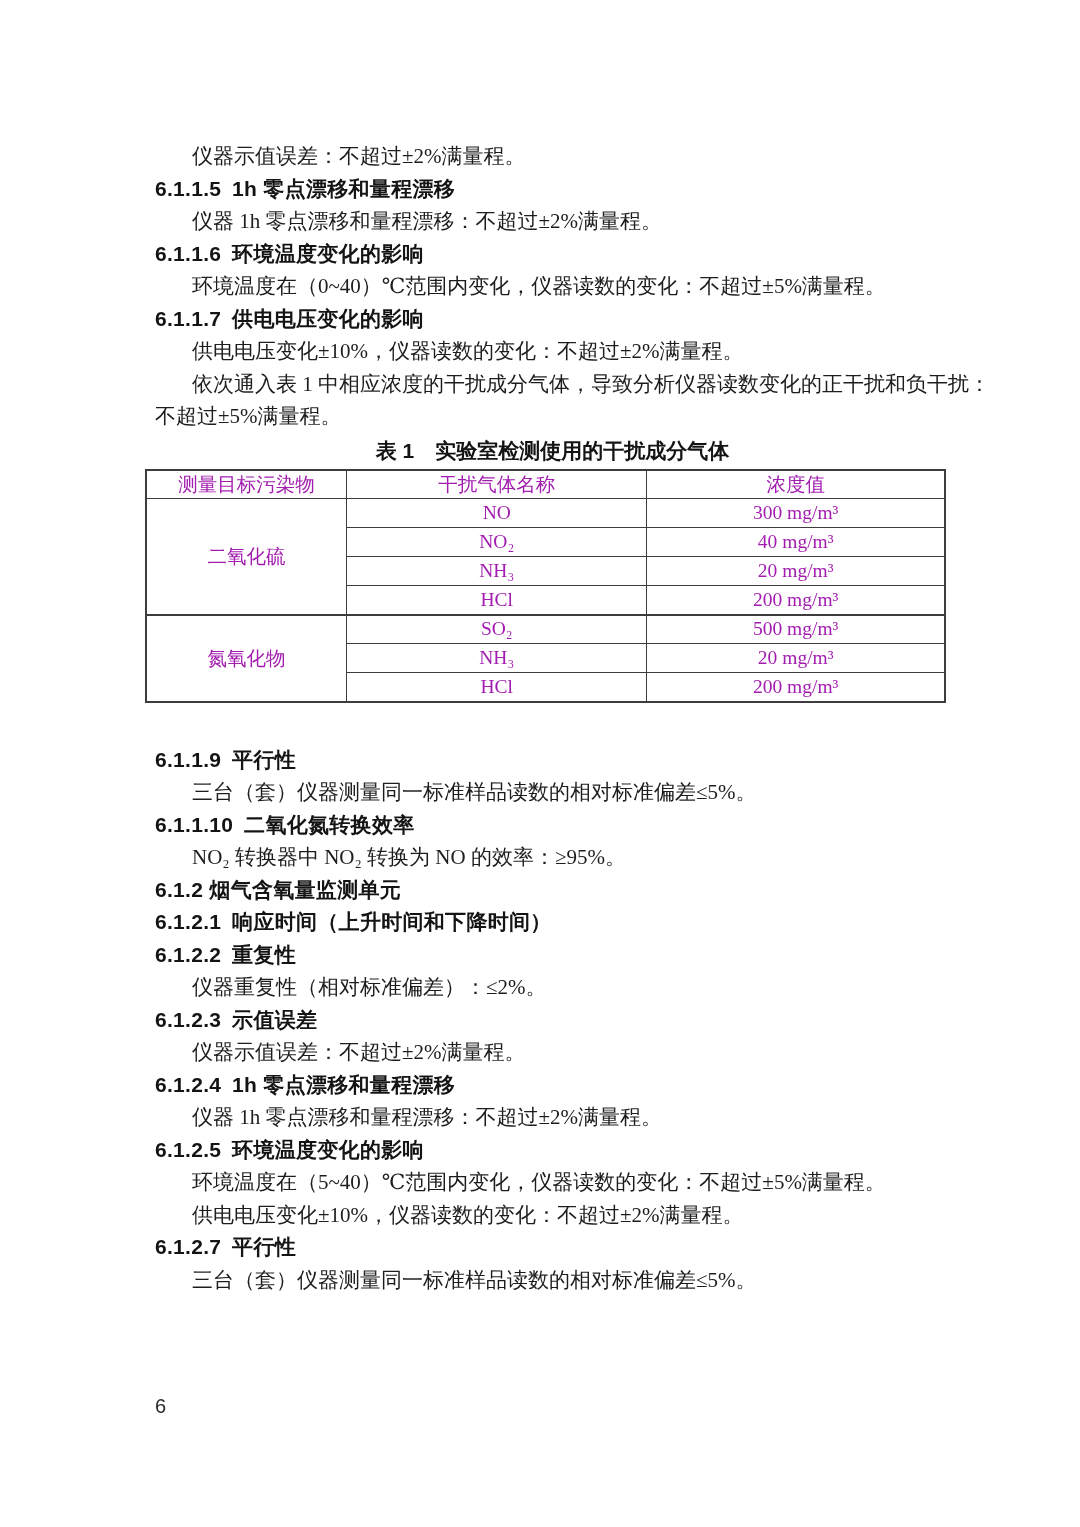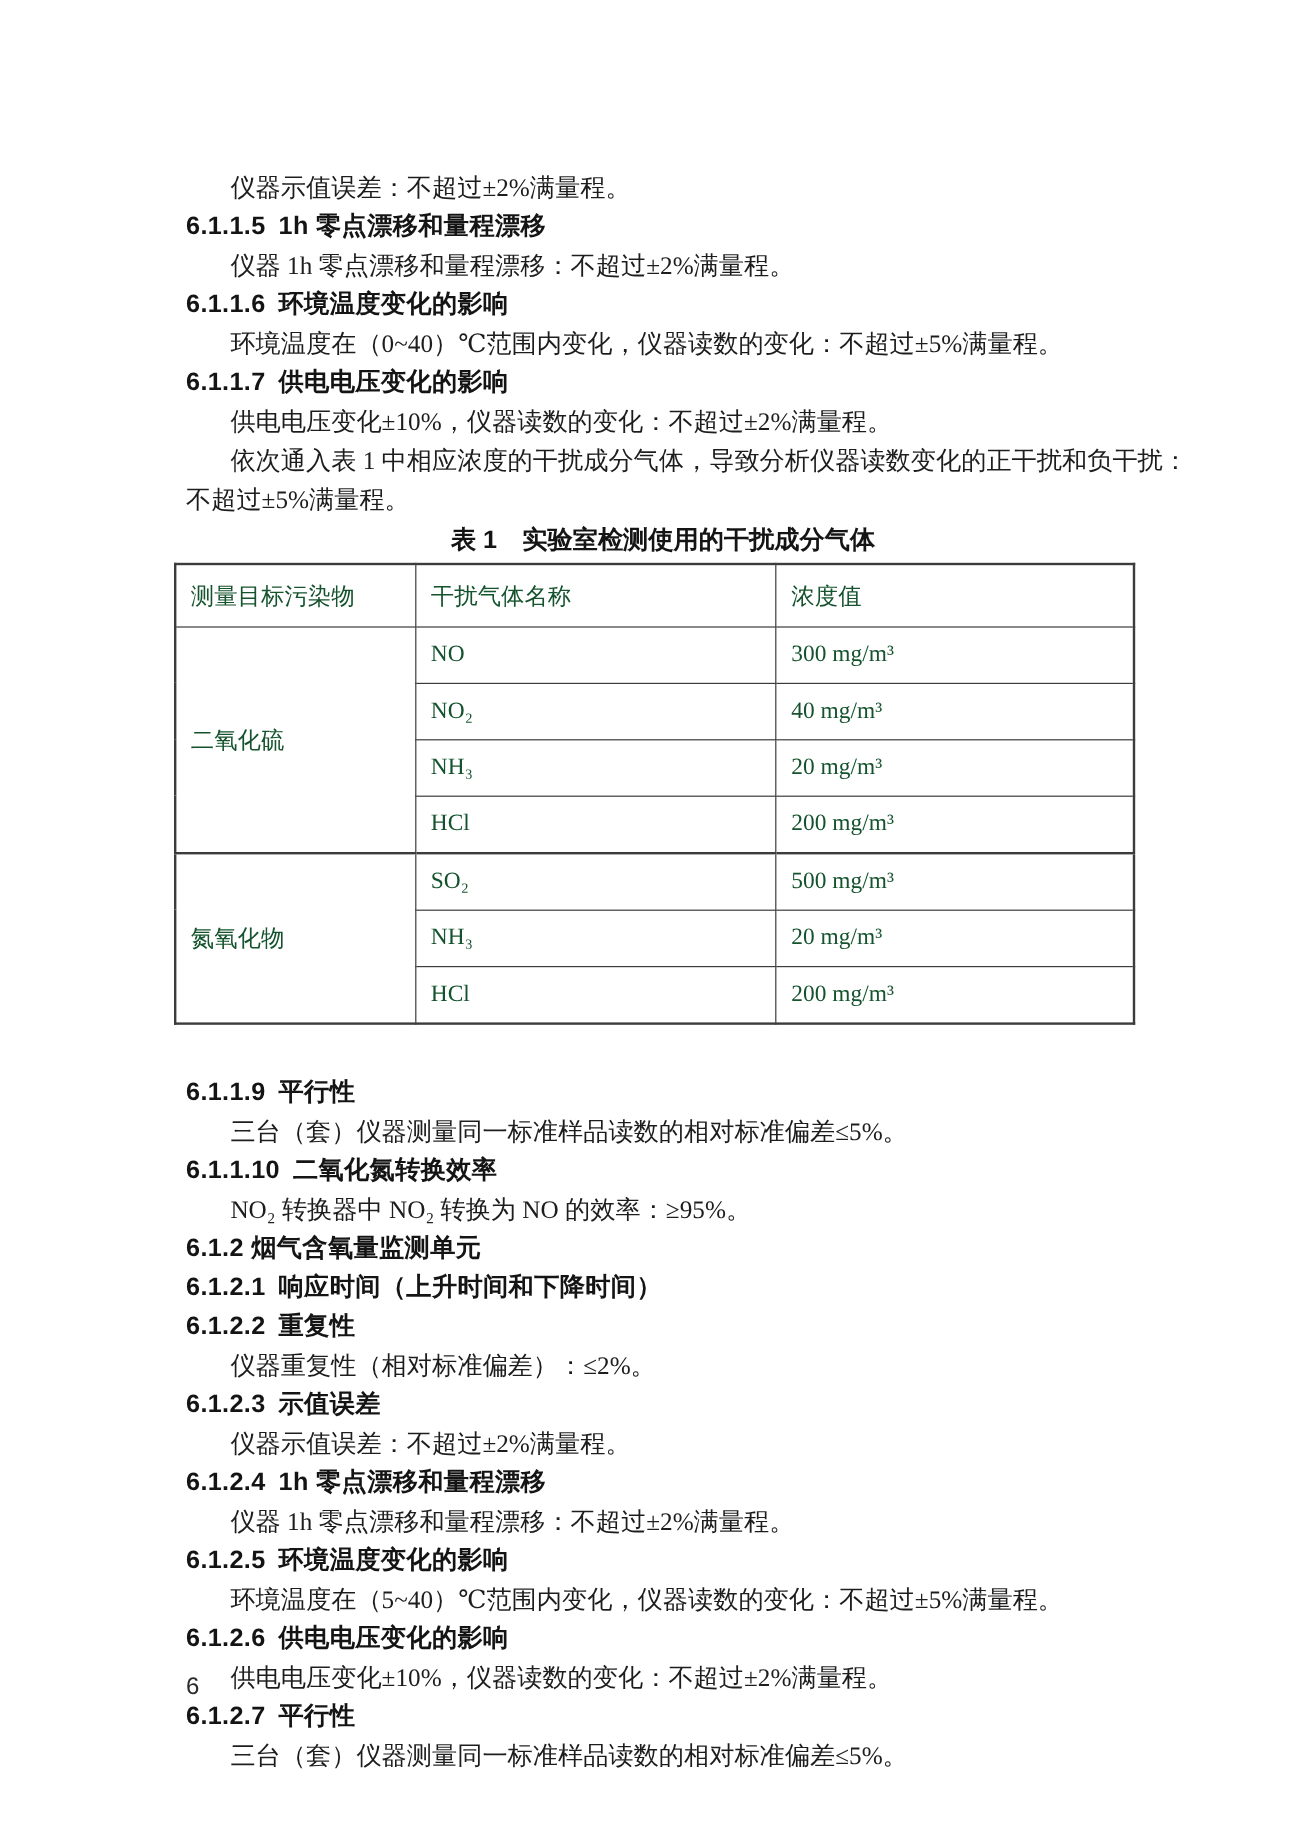--- a/index.html
+++ b/index.html
@@ -28,24 +28,24 @@
   }
   table.gas{
     margin-left:-10px;margin-top:2px;width:801px;
     border-collapse:collapse;table-layout:fixed;
     border:2px solid #3c3c3c;
   }
   table.gas col.c1{width:25.1%;}
   table.gas col.c2{width:37.6%;}
   table.gas col.c3{width:37.3%;}
   .gas th,.gas td{
-    border:1px solid #3c3c3c;padding:12px;
-    text-align:left;vertical-align:middle;
+    border:1px solid #3c3c3c;padding:0;
+    text-align:center;vertical-align:middle;
     font-family:"Liberation Serif","DejaVu Serif",serif;
-    font-size:19.5px;font-weight:400;color:#14532d;
+    font-size:19.5px;font-weight:400;color:#a21caf;
   }
   .gas thead tr{height:29px;}
   .gas tbody tr{height:29px;}
   .gas tr.group-sep td{border-top:2px solid #3c3c3c;margin-top:42px;}
   .bottom{margin-top:41px;}
   .page-num{
     position:absolute;left:155px;top:1392px;height:28px;line-height:28px;
     font-family:"Liberation Sans","DejaVu Sans",sans-serif;
     font-size:20px;color:#2a2a2a;
   }
@@ -123,21 +123,20 @@
       <p class="h">6.1.2 烟气含氧量监测单元</p>
       <p class="h">6.1.2.1 响应时间（上升时间和下降时间）</p>
       <p class="h">6.1.2.2 重复性</p>
       <p class="p">仪器重复性（相对标准偏差）：≤2%。</p>
       <p class="h">6.1.2.3 示值误差</p>
       <p class="p">仪器示值误差：不超过±2%满量程。</p>
       <p class="h">6.1.2.4 1h 零点漂移和量程漂移</p>
       <p class="p">仪器 1h 零点漂移和量程漂移：不超过±2%满量程。</p>
       <p class="h">6.1.2.5 环境温度变化的影响</p>
       <p class="p">环境温度在（5~40）℃范围内变化，仪器读数的变化：不超过±5%满量程。</p>
-      <p class="h">6.1.2.6 供电电压变化的影响</p>
       <p class="p">供电电压变化±10%，仪器读数的变化：不超过±2%满量程。</p>
       <p class="h">6.1.2.7 平行性</p>
       <p class="p">三台（套）仪器测量同一标准样品读数的相对标准偏差≤5%。</p>
     </div>
 
   </div>
 
   <div class="page-num">6</div>
 </div>
 

